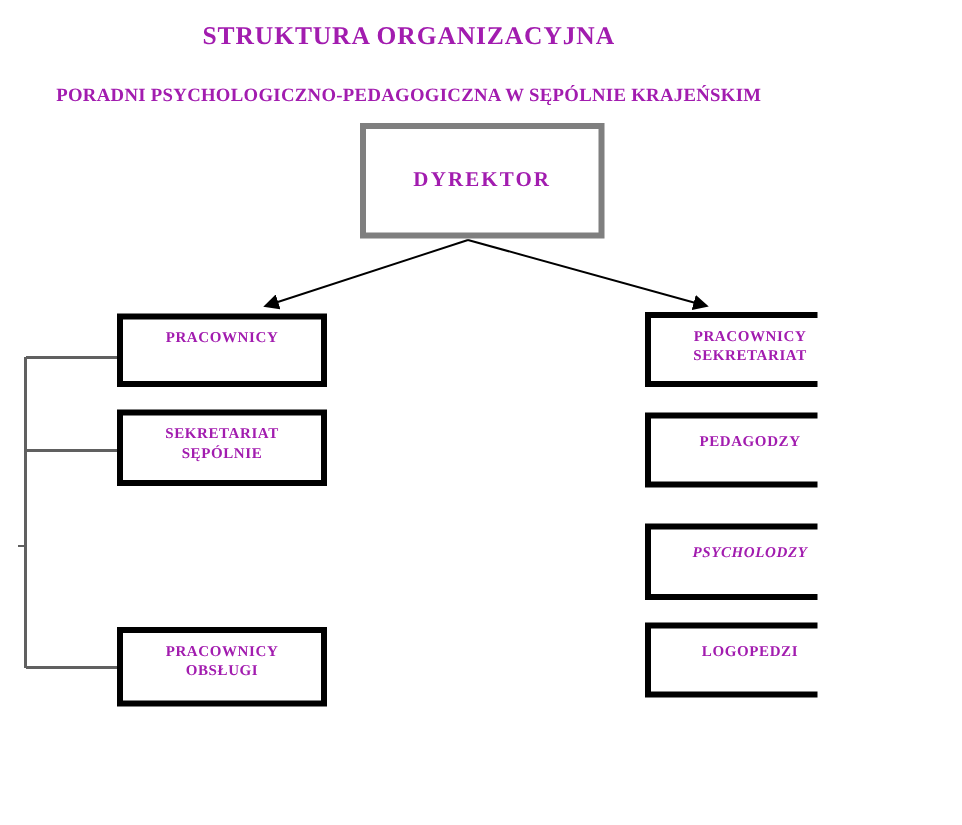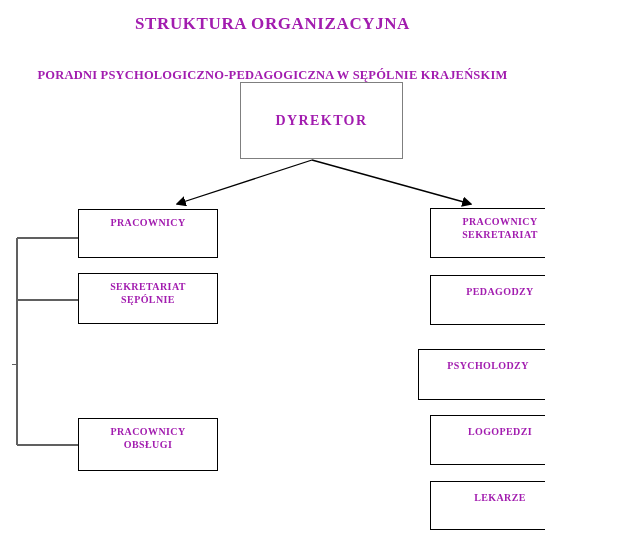--- a/index.html
+++ b/index.html
@@ -22,38 +22,38 @@
     top: 14px;
     left: 0;
     width: 100%;
     text-align: center;
     font-size: 17px;
     font-weight: bold;
     letter-spacing: 0.6px;
   }
   .subtitle {
     position: absolute;
-    top: 68px;
+    top: 56px;
     left: 0;
     width: 100%;
     text-align: center;
     font-size: 12.5px;
     font-weight: bold;
     letter-spacing: 0.2px;
   }
   svg.lines {
     position: absolute;
     top: 0;
     left: 0;
   }
   .node {
     position: absolute;
     box-sizing: border-box;
     background: #ffffff;
-    border: 1px solid #000000;
+    border: 4px solid #000000;
     text-align: center;
     font-weight: bold;
     font-size: 10px;
     line-height: 13px;
     letter-spacing: 0.4px;
     padding-top: 6px;
   }
   .node .line { display: block; }
   .node--single { padding-top: 9px; }
   .node--root {
@@ -65,21 +65,21 @@
     letter-spacing: 1.4px;
     padding: 0;
   }
   
   #n-dyrektor      { left: 240px; top:  82px; width: 163px; height: 77px; }
   #n-admin         { left:  78px; top: 209px; width: 140px; height: 49px; }
   #n-sekretariat   { left:  78px; top: 273px; width: 140px; height: 51px; }
   #n-obslugi       { left:  78px; top: 418px; width: 140px; height: 53px; }
   #n-pedagogiczni  { left: 430px; top: 208px; width: 140px; height: 50px; }
   #n-pedagodzy     { left: 430px; top: 275px; width: 140px; height: 50px; }
-  #n-psycholodzy   { left: 418px; top: 349px; width: 140px; height: 51px; }
+  #n-psycholodzy   { left: 430px; top: 349px; width: 140px; height: 51px; font-style: italic; }
   #n-logopedzi     { left: 430px; top: 415px; width: 140px; height: 50px; }
   #n-lekarze       { left: 430px; top: 481px; width: 140px; height: 49px; }
 </style>
 </head>
 <body>
 
 <div id="canvas">
 
   <div class="title">STRUKTURA ORGANIZACYJNA</div>
   <div class="subtitle">PORADNI PSYCHOLOGICZNO-PEDAGOGICZNA W SĘPÓLNIE KRAJEŃSKIM</div>
@@ -136,17 +136,14 @@
   </div>
   <div class="node node--single" id="n-pedagodzy">
     <span class="line">PEDAGODZY</span>
   </div>
   <div class="node node--single" id="n-psycholodzy">
     <span class="line">PSYCHOLODZY</span>
   </div>
   <div class="node node--single" id="n-logopedzi">
     <span class="line">LOGOPEDZI</span>
   </div>
-  <div class="node node--single" id="n-lekarze">
-    <span class="line">LEKARZE</span>
-  </div>
 
 </div>
 
 </body></html>

